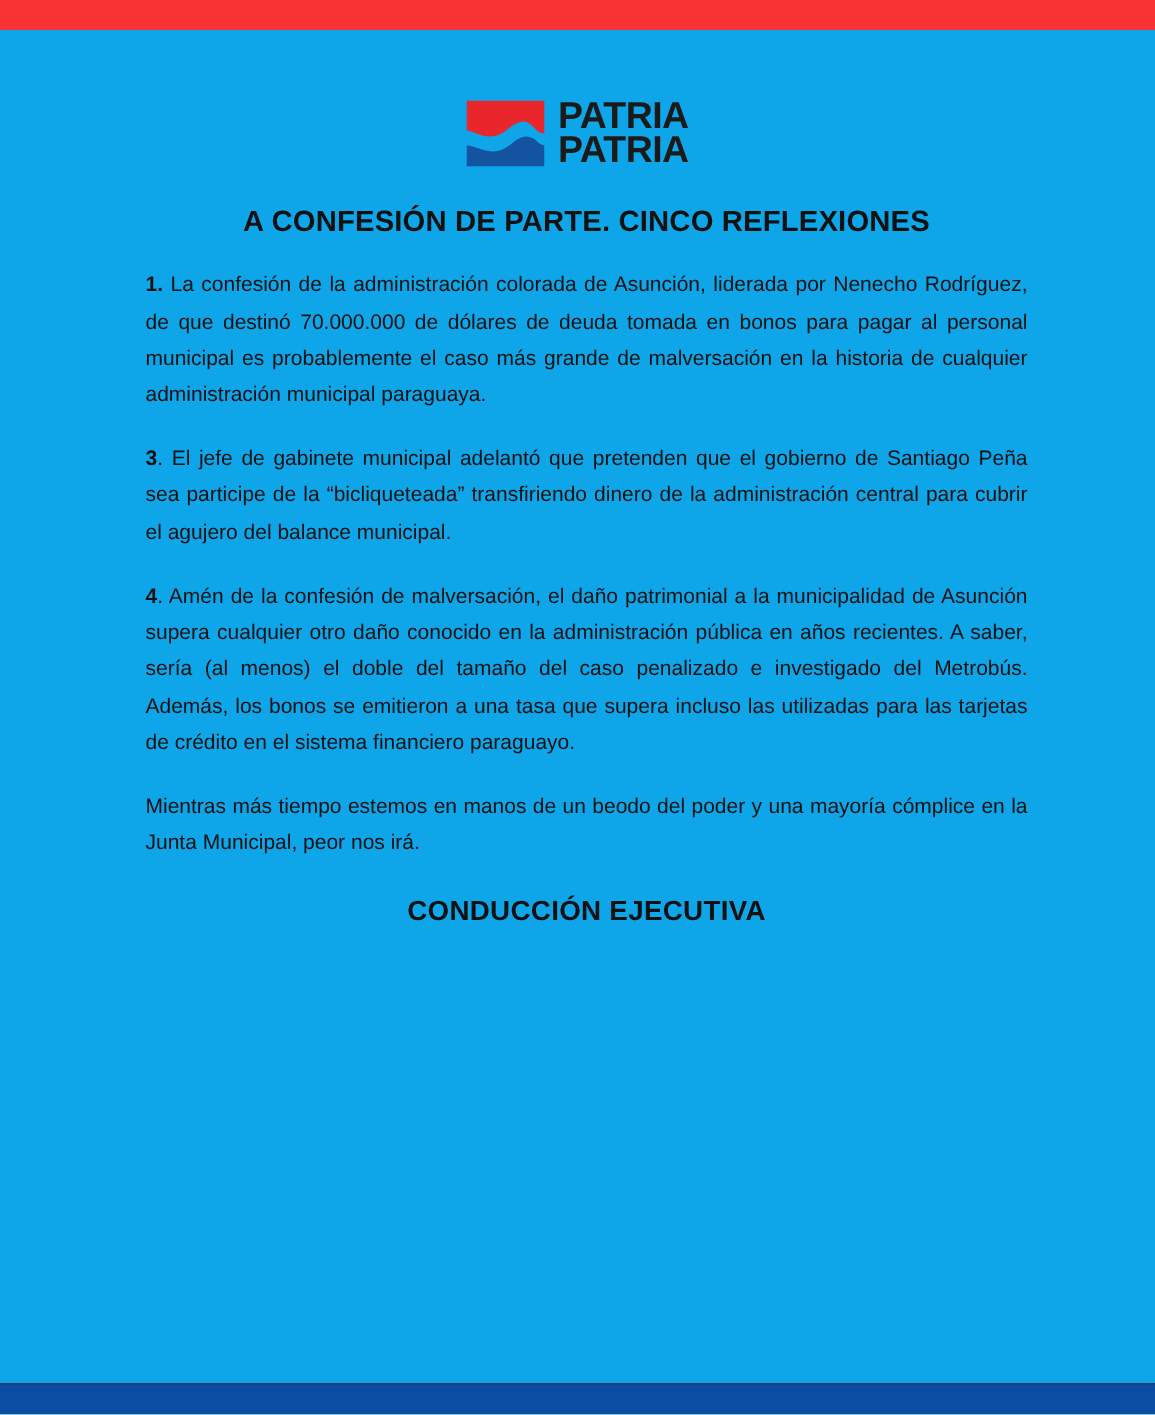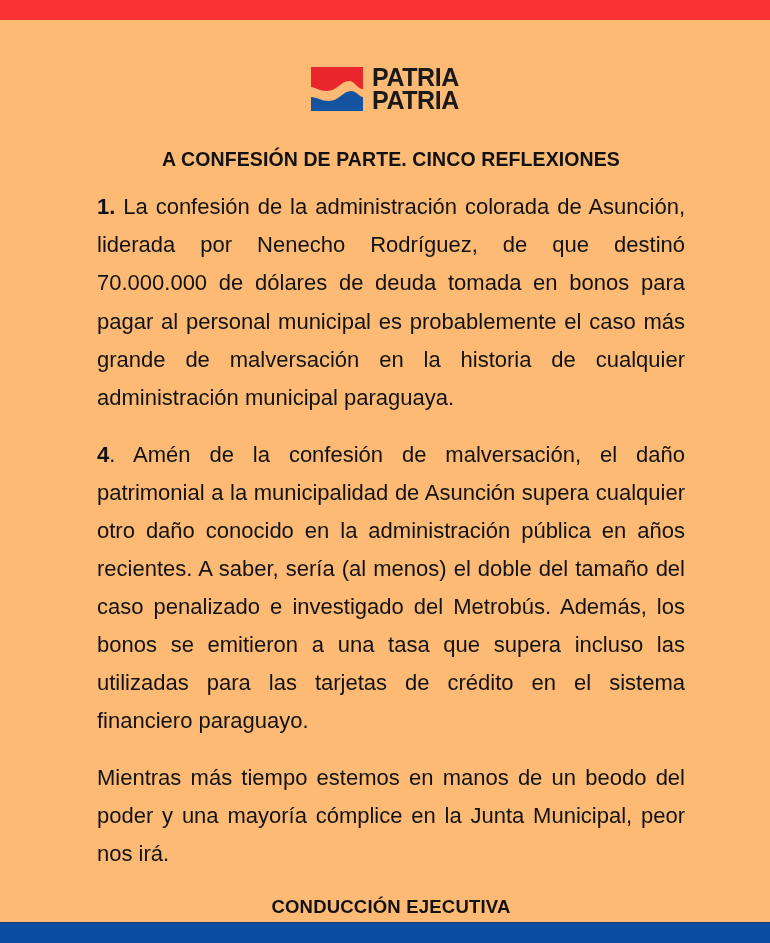--- a/index.html
+++ b/index.html
@@ -10,21 +10,21 @@
   }
   body {
     font-family: "Liberation Sans", sans-serif;
     -webkit-font-smoothing: antialiased;
   }
   .page {
     position: relative;
     width: 770px;
     height: 943px;
     margin: 0 auto;
-    background: #fdba74;
+    background: #0ea5e9;
     box-sizing: border-box;
     overflow: hidden;
   }
   .bar-top {
     position: absolute;
     top: 0;
     left: 0;
     width: 100%;
     height: 20px;
     background: #f93333;
@@ -83,26 +83,26 @@
     left: 97px;
     width: 588px;
   }
   .doc-title {
     font-family: "Liberation Sans", sans-serif;
     font-weight: bold;
     font-size: 19.5px;
     color: #111111;
     text-align: center;
     letter-spacing: 0.1px;
-    margin: 14px 0 17px 0;
+    margin: 3px 0 17px 0;
     line-height: 1.25;
   }
   .para {
     font-family: "Liberation Sans", sans-serif;
-    font-size: 22px;
+    font-size: 14px;
     color: #121212;
     text-align: justify;
     text-justify: inter-word;
     line-height: 1.73;
     margin: 0 0 19px 0;
   }
   .para:last-of-type {
     margin-bottom: 0;
   }
   .para .num {
@@ -144,20 +144,23 @@
 
   <div class="doc">
 
     <h1 class="doc-title">A CONFESIÓN DE PARTE. CINCO REFLEXIONES</h1>
 
     <p class="para">
       <span class="num">1.</span><span> La confesión de la administración colorada de Asunción, liderada por Nenecho Rodríguez, de que destinó 70.000.000 de dólares de deuda tomada en bonos para pagar al personal municipal es probablemente el caso más grande de malversación en la historia de cualquier administración municipal paraguaya.</span>
     </p>
 
 
+    <p class="para">
+      <span class="num">3</span><span>. El jefe de gabinete municipal adelantó que pretenden que el gobierno de Santiago Peña sea participe de la “bicliqueteada” transfiriendo dinero de la administración central para cubrir el agujero del balance municipal.</span>
+    </p>
 
     <p class="para">
       <span class="num">4</span><span>. Amén de la confesión de malversación, el daño patrimonial a la municipalidad de Asunción supera cualquier otro daño conocido en la administración pública en años recientes. A saber, sería (al menos) el doble del tamaño del caso penalizado e investigado del Metrobús. Además, los bonos se emitieron a una tasa que supera incluso las utilizadas para las tarjetas de crédito en el sistema financiero paraguayo.</span>
     </p>
 
 
     <p class="para">
       <span class="num"></span><span>Mientras más tiempo estemos en manos de un beodo del poder y una mayoría cómplice en la Junta Municipal, peor nos irá.</span>
     </p>
 

